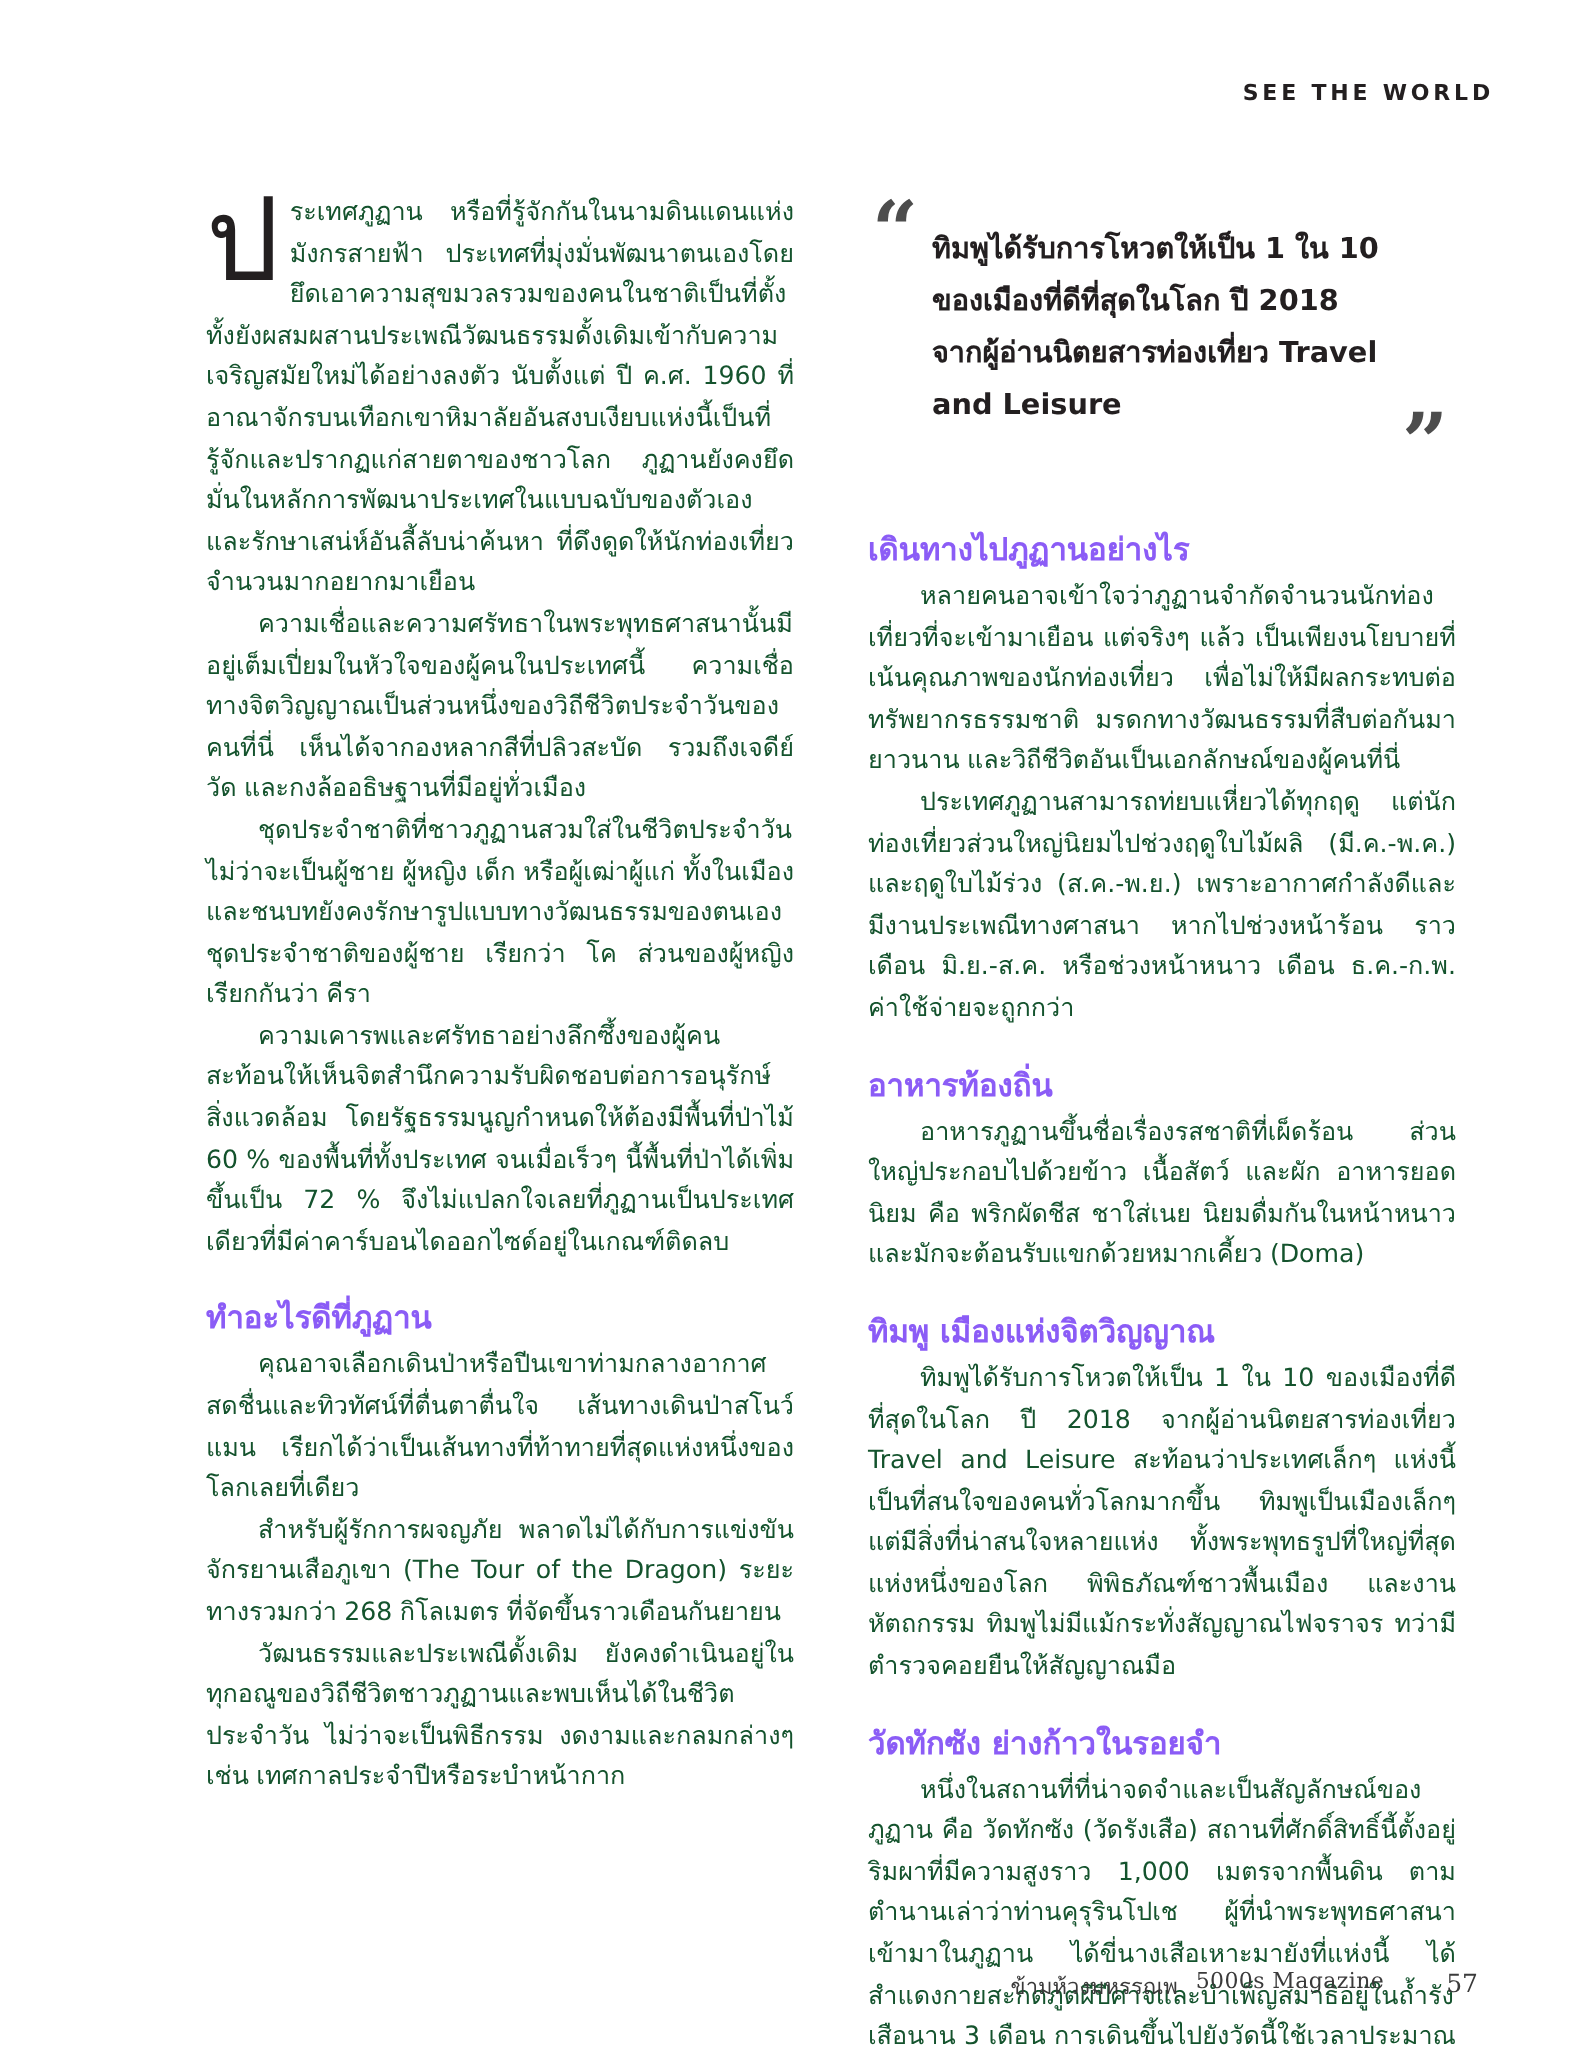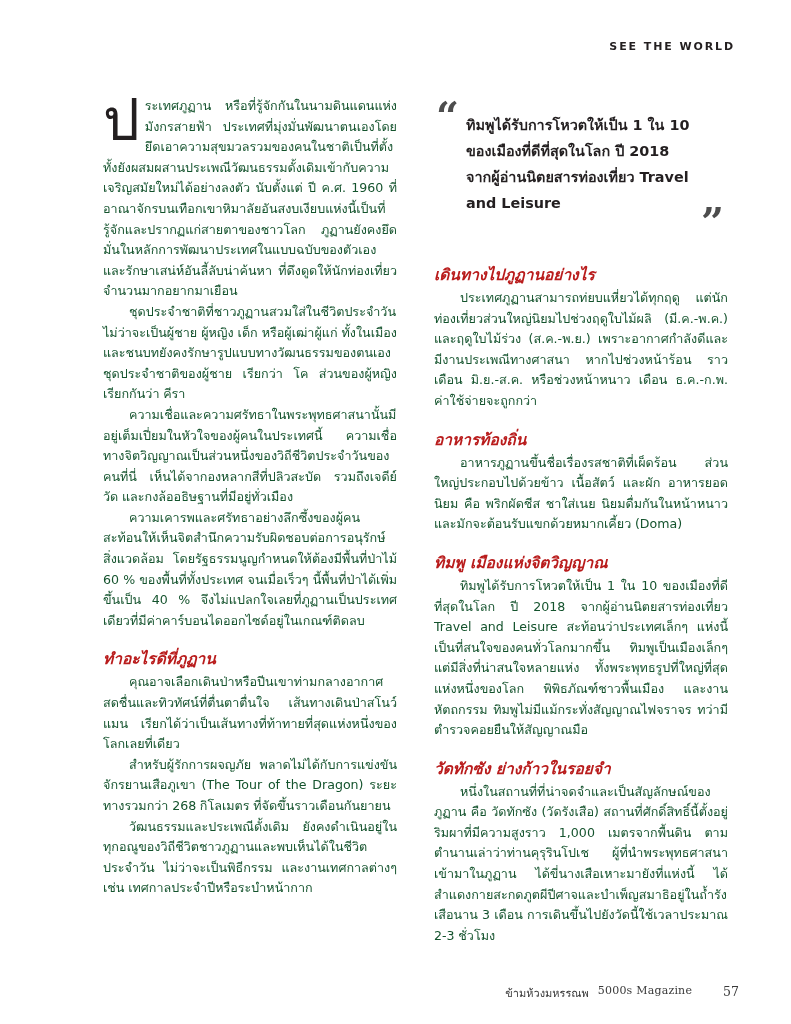--- a/index.html
+++ b/index.html
@@ -18,21 +18,21 @@
     margin: 0 auto;
     background: #ffffff;
     box-sizing: border-box;
     overflow: hidden;
   }
 
   
   .running-head {
     position: absolute;
     top: 40px;
-    right: 56px;
+    right: 44px;
     font-size: 11px;
     font-weight: bold;
     letter-spacing: 1.9px;
     color: #231f20;
     text-transform: uppercase;
   }
 
   
   .columns {
     position: absolute;
@@ -71,22 +71,21 @@
     margin: 2px 5px 0 0;
     font-family: "DejaVu Sans", "Liberation Sans", sans-serif;
   }
 
   
   h2.section-heading {
     margin: 17px 0 2px 0;
     font-size: 15.5px;
     line-height: 22px;
     font-weight: bold;
-    color: #b91c1c;
-    font-style: italic;
+    color: #8b5cf6;
   }
 
   
   .pullquote {
     position: relative;
     margin: 0 0 26px 0;
     padding: 4px 0 22px 0;
   }
   .pullquote .qmark {
     position: absolute;
@@ -139,40 +138,41 @@
 
   <div class="columns">
 
     <div class="col">
 
       <div class="dropcap-para">
         <span class="dropcap">ป</span>
         <p class="body no-indent">ระเทศภูฏาน หรือที่รู้จักกันในนามดินแดนแห่งมังกรสายฟ้า ประเทศที่มุ่งมั่นพัฒนาตนเองโดยยึดเอาความสุขมวลรวมของคนในชาติเป็นที่ตั้ง ทั้งยังผสมผสานประเพณีวัฒนธรรมดั้งเดิมเข้ากับความเจริญสมัยใหม่ได้อย่างลงตัว นับตั้งแต่ ปี ค.ศ. 1960 ที่อาณาจักรบนเทือกเขาหิมาลัยอันสงบเงียบแห่งนี้เป็นที่รู้จักและปรากฏแก่สายตาของชาวโลก ภูฏานยังคงยึดมั่นในหลักการพัฒนาประเทศในแบบฉบับของตัวเอง และรักษาเสน่ห์อันลี้ลับน่าค้นหา ที่ดึงดูดให้นักท่องเที่ยวจำนวนมากอยากมาเยือน</p>
       </div>
 
+      <p class="body">ความเชื่อและความศรัทธาในพระพุทธศาสนานั้นมีอยู่เต็มเปี่ยมในหัวใจของผู้คนในประเทศนี้ ความเชื่อทางจิตวิญญาณเป็นส่วนหนึ่งของวิถีชีวิตประจำวันของคนที่นี่ เห็นได้จากองหลากสีที่ปลิวสะบัด รวมถึงเจดีย์ วัด และกงล้ออธิษฐานที่มีอยู่ทั่วเมือง</p>
       <p class="body">ชุดประจำชาติที่ชาวภูฏานสวมใส่ในชีวิตประจำวัน ไม่ว่าจะเป็นผู้ชาย ผู้หญิง เด็ก หรือผู้เฒ่าผู้แก่ ทั้งในเมืองและชนบทยังคงรักษารูปแบบทางวัฒนธรรมของตนเอง ชุดประจำชาติของผู้ชาย เรียกว่า โค ส่วนของผู้หญิงเรียกกันว่า คีรา</p>
-      <p class="body">ความเชื่อและความศรัทธาในพระพุทธศาสนานั้นมีอยู่เต็มเปี่ยมในหัวใจของผู้คนในประเทศนี้ ความเชื่อทางจิตวิญญาณเป็นส่วนหนึ่งของวิถีชีวิตประจำวันของคนที่นี่ เห็นได้จากองหลากสีที่ปลิวสะบัด รวมถึงเจดีย์ วัด และกงล้ออธิษฐานที่มีอยู่ทั่วเมือง</p>
-      <p class="body">ความเคารพและศรัทธาอย่างลึกซึ้งของผู้คน สะท้อนให้เห็นจิตสำนึกความรับผิดชอบต่อการอนุรักษ์สิ่งแวดล้อม โดยรัฐธรรมนูญกำหนดให้ต้องมีพื้นที่ป่าไม้ 60 % ของพื้นที่ทั้งประเทศ จนเมื่อเร็วๆ นี้พื้นที่ป่าได้เพิ่มขึ้นเป็น 40 % จึงไม่แปลกใจเลยที่ภูฏานเป็นประเทศเดียวที่มีค่าคาร์บอนไดออกไซด์อยู่ในเกณฑ์ติดลบ</p>
+      <p class="body">ความเคารพและศรัทธาอย่างลึกซึ้งของผู้คน สะท้อนให้เห็นจิตสำนึกความรับผิดชอบต่อการอนุรักษ์สิ่งแวดล้อม โดยรัฐธรรมนูญกำหนดให้ต้องมีพื้นที่ป่าไม้ 60 % ของพื้นที่ทั้งประเทศ จนเมื่อเร็วๆ นี้พื้นที่ป่าได้เพิ่มขึ้นเป็น 72 % จึงไม่แปลกใจเลยที่ภูฏานเป็นประเทศเดียวที่มีค่าคาร์บอนไดออกไซด์อยู่ในเกณฑ์ติดลบ</p>
 
       <h2 class="section-heading">ทำอะไรดีที่ภูฏาน</h2>
 
       <p class="body">คุณอาจเลือกเดินป่าหรือปีนเขาท่ามกลางอากาศสดชื่นและทิวทัศน์ที่ตื่นตาตื่นใจ เส้นทางเดินป่าสโนว์แมน เรียกได้ว่าเป็นเส้นทางที่ท้าทายที่สุดแห่งหนึ่งของโลกเลยที่เดียว</p>
       <p class="body">สำหรับผู้รักการผจญภัย พลาดไม่ได้กับการแข่งขันจักรยานเสือภูเขา (The Tour of the Dragon) ระยะทางรวมกว่า 268 กิโลเมตร ที่จัดขึ้นราวเดือนกันยายน</p>
-      <p class="body">วัฒนธรรมและประเพณีดั้งเดิม ยังคงดำเนินอยู่ในทุกอณูของวิถีชีวิตชาวภูฏานและพบเห็นได้ในชีวิตประจำวัน ไม่ว่าจะเป็นพิธีกรรม และงานเทศกาลต่างๆ เช่น เทศกาลประจำปีหรือระบำหน้ากาก</p>
+      <p class="body">วัฒนธรรมและประเพณีดั้งเดิม ยังคงดำเนินอยู่ในทุกอณูของวิถีชีวิตชาวภูฏานและพบเห็นได้ในชีวิตประจำวัน ไม่ว่าจะเป็นพิธีกรรม งดงามและกลมกล่างๆ เช่น เทศกาลประจำปีหรือระบำหน้ากาก</p>
     </div>
 
     <div class="col">
 
       <div class="pullquote">
         <span class="qmark open">“</span>
         <p class="qtext">ทิมพูได้รับการโหวตให้เป็น 1 ใน 10 ของเมืองที่ดีที่สุดในโลก ปี 2018 จากผู้อ่านนิตยสารท่องเที่ยว Travel and Leisure</p>
         <span class="qmark close">”</span>
       </div>
 
       <h2 class="section-heading">เดินทางไปภูฏานอย่างไร</h2>
+      <p class="body">หลายคนอาจเข้าใจว่าภูฏานจำกัดจำนวนนักท่องเที่ยวที่จะเข้ามาเยือน แต่จริงๆ แล้ว เป็นเพียงนโยบายที่เน้นคุณภาพของนักท่องเที่ยว เพื่อไม่ให้มีผลกระทบต่อทรัพยากรธรรมชาติ มรดกทางวัฒนธรรมที่สืบต่อกันมายาวนาน และวิถีชีวิตอันเป็นเอกลักษณ์ของผู้คนที่นี่</p>
       <p class="body">ประเทศภูฏานสามารถท่ยบแหี่ยวได้ทุกฤดู แต่นักท่องเที่ยวส่วนใหญ่นิยมไปช่วงฤดูใบไม้ผลิ (มี.ค.-พ.ค.) และฤดูใบไม้ร่วง (ส.ค.-พ.ย.) เพราะอากาศกำลังดีและมีงานประเพณีทางศาสนา หากไปช่วงหน้าร้อน ราวเดือน มิ.ย.-ส.ค. หรือช่วงหน้าหนาว เดือน ธ.ค.-ก.พ. ค่าใช้จ่ายจะถูกกว่า</p>
 
       <h2 class="section-heading">อาหารท้องถิ่น</h2>
       <p class="body">อาหารภูฏานขึ้นชื่อเรื่องรสชาติที่เผ็ดร้อน ส่วนใหญ่ประกอบไปด้วยข้าว เนื้อสัตว์ และผัก อาหารยอดนิยม คือ พริกผัดชีส ชาใส่เนย นิยมดื่มกันในหน้าหนาว และมักจะต้อนรับแขกด้วยหมากเคี้ยว (Doma)</p>
 
       <h2 class="section-heading">ทิมพู เมืองแห่งจิตวิญญาณ</h2>
       <p class="body">ทิมพูได้รับการโหวตให้เป็น 1 ใน 10 ของเมืองที่ดีที่สุดในโลก ปี 2018 จากผู้อ่านนิตยสารท่องเที่ยว Travel and Leisure สะท้อนว่าประเทศเล็กๆ แห่งนี้เป็นที่สนใจของคนทั่วโลกมากขึ้น ทิมพูเป็นเมืองเล็กๆ แต่มีสิ่งที่น่าสนใจหลายแห่ง ทั้งพระพุทธรูปที่ใหญ่ที่สุดแห่งหนึ่งของโลก พิพิธภัณฑ์ชาวพื้นเมือง และงานหัตถกรรม ทิมพูไม่มีแม้กระทั่งสัญญาณไฟจราจร ทว่ามีตำรวจคอยยืนให้สัญญาณมือ</p>
 
       <h2 class="section-heading">วัดทักซัง ย่างก้าวในรอยจำ</h2>
       <p class="body">

